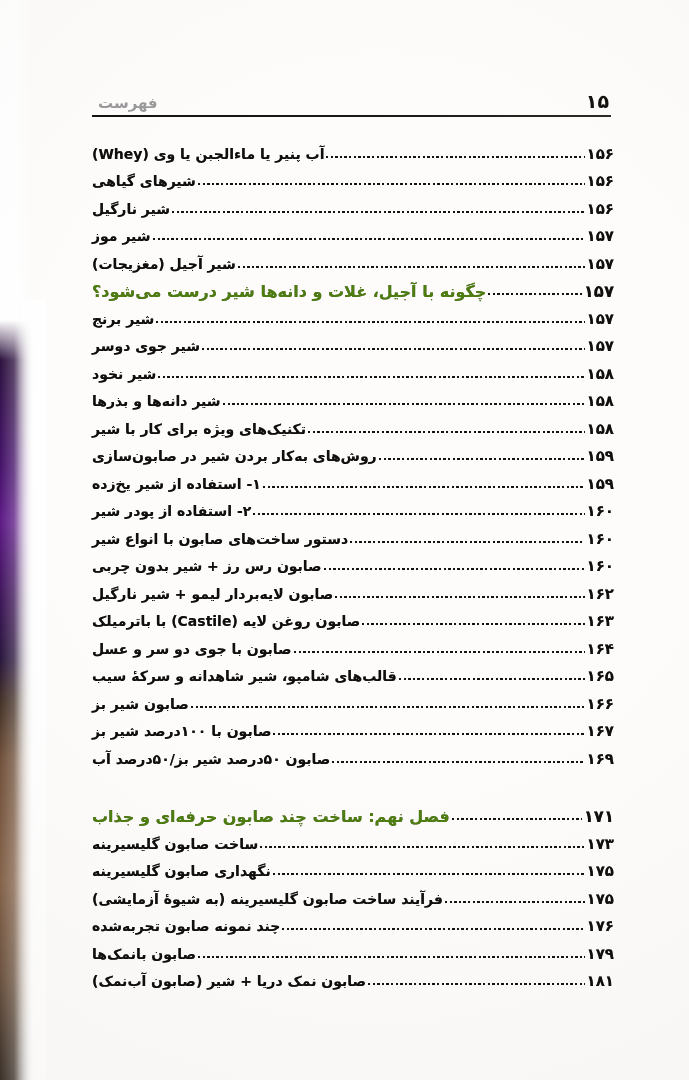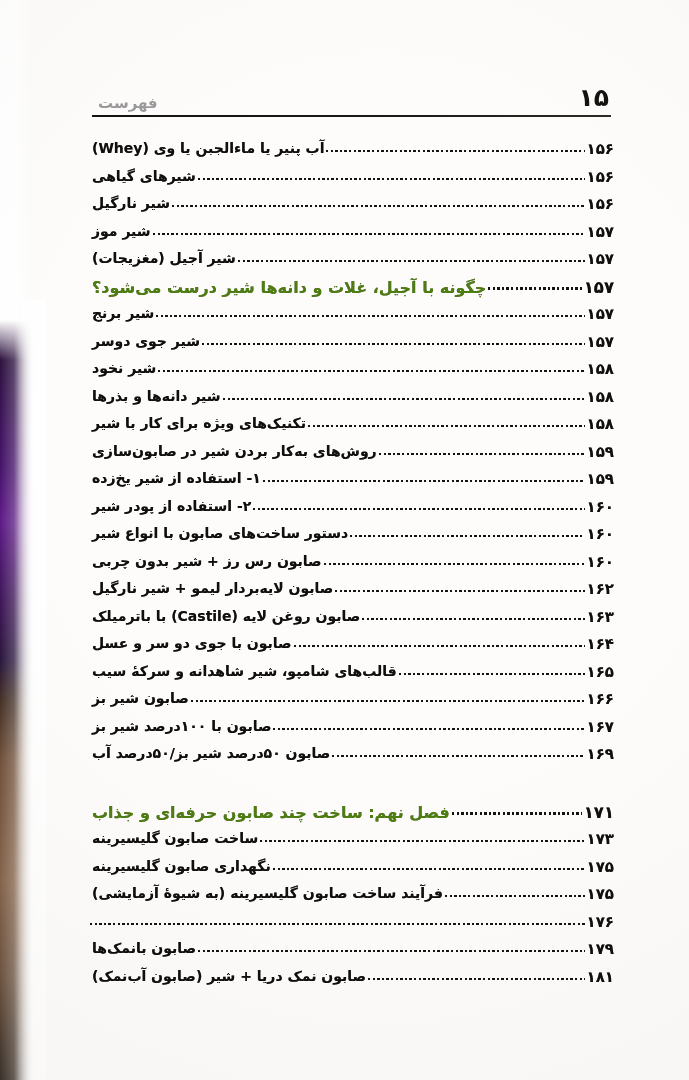--- a/index.html
+++ b/index.html
@@ -81,21 +81,21 @@
   .header-title {
     font-size: 15px;
     font-weight: bold;
     color: #5c5c60;
     letter-spacing: 0.5px;
     opacity: 0.62;
     padding-left: 6px;
     white-space: nowrap;
   }
   .header-folio {
-    font-size: 25px;
+    font-size: 19px;
     font-weight: bold;
     color: #14120f;
     letter-spacing: 0.5px;
     white-space: nowrap;
     padding-right: 2px;
   }
   .header-rule {
     margin-top: 3px;
     height: 2px;
     background: linear-gradient(to right, #14120f 0%, #1c1a16 60%, #2e2b26 100%);
@@ -105,21 +105,21 @@
   .toc {
     position: absolute;
     top: 140px;
     left: 88px;
     right: 72px;
     bottom: 40px;
   }
   .toc-row {
     display: flex;
     flex-direction: row-reverse;
-    align-items: flex-start;
+    align-items: center;
     width: 100%;
     height: 27.5px;
     white-space: nowrap;
   }
   .toc-title {
     font-size: 14px;
     color: #100f0d;
     font-weight: bold;
     flex: 0 0 auto;
     padding-left: 4px;
@@ -326,20 +326,21 @@
         <span class="toc-title">نگهداری صابون گلیسیرینه</span>
         <span class="toc-leader"></span>
         <span class="toc-page">۱۷۵</span>
       </div>
       <div class="toc-row">
         <span class="toc-title">فرآیند ساخت صابون گلیسیرینه (به شیوهٔ آزمایشی)</span>
         <span class="toc-leader"></span>
         <span class="toc-page">۱۷۵</span>
       </div>
       <div class="toc-row">
+        <span class="toc-title">چند نمونه صابون تجربه‌شده</span>
         <span class="toc-leader"></span>
         <span class="toc-page">۱۷۶</span>
       </div>
       <div class="toc-row">
         <span class="toc-title">صابون بانمک‌ها</span>
         <span class="toc-leader"></span>
         <span class="toc-page">۱۷۹</span>
       </div>
       <div class="toc-row">
         <span class="toc-title">صابون نمک دریا + شیر (صابون آب‌نمک)</span>

